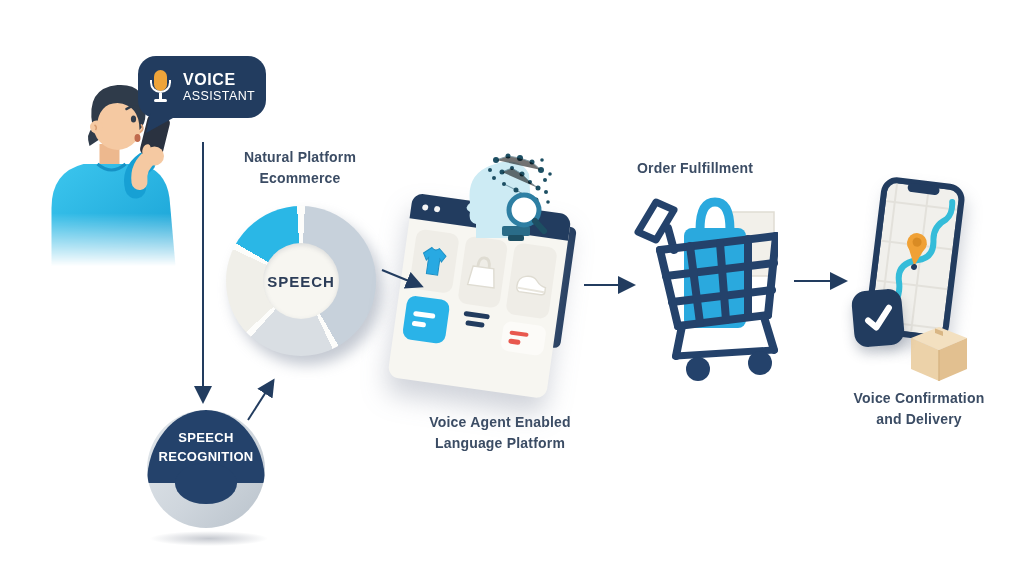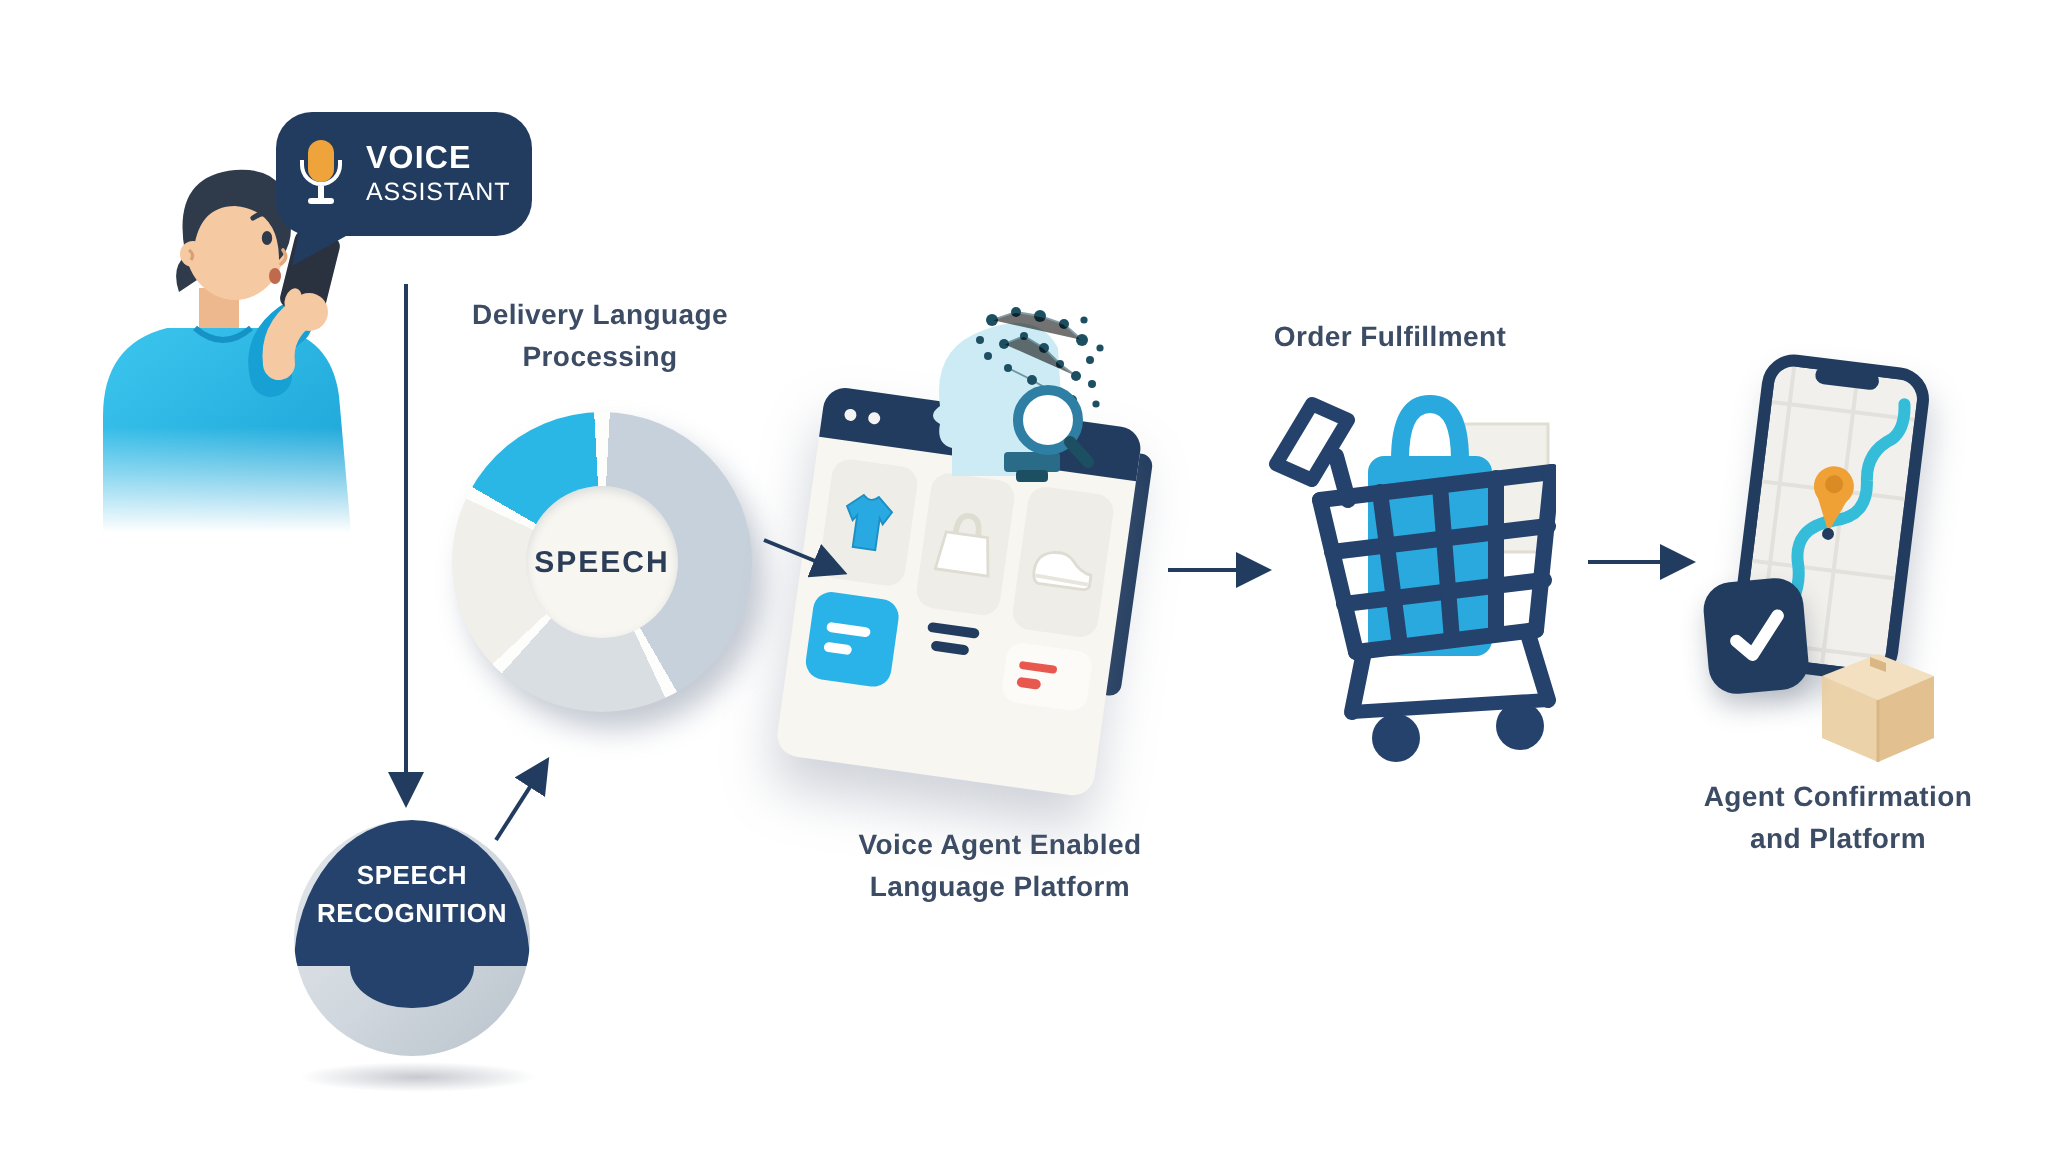--- a/index.html
+++ b/index.html
@@ -140,22 +140,22 @@
         <div class="mic-stem"></div>
         <div class="mic-base"></div>
     </div>
     <div class="bubble-text">
       <div class="bubble-l1">VOICE</div>
       <div class="bubble-l2">ASSISTANT</div>
     </div>
   </div>
 
   <div class="caption cap-nlp">
-    <div>Delivery Language</div>
-    <div>Processing</div>
+    <div>Natural Platform</div>
+    <div>Ecommerce</div>
   </div>
 
   <div class="donut" id="donut" style="background: conic-gradient(rgb(253, 253, 251) 0deg, rgb(253, 253, 251) 3deg, rgb(199, 209, 219) 3deg, rgb(199, 209, 219) 150deg, rgb(253, 253, 251) 150deg, rgb(253, 253, 251) 155deg, rgb(217, 222, 227) 155deg, rgb(217, 222, 227) 222deg, rgb(253, 253, 251) 222deg, rgb(253, 253, 251) 227deg, rgb(240, 239, 233) 227deg, rgb(240, 239, 233) 295deg, rgb(253, 253, 251) 295deg, rgb(253, 253, 251) 300deg, rgb(42, 183, 230) 300deg, rgb(42, 183, 230) 357deg, rgb(253, 253, 251) 357deg, rgb(253, 253, 251) 360deg);">
     <div class="donut-hole">
       <span class="donut-label">SPEECH</span>
     </div>
   </div>
 
   <div class="sphere">
     <div class="sphere-dome"></div>
@@ -315,17 +315,17 @@
     <svg class="parcel" viewBox="0 0 56 56">
       <polygon points="28,1 56,12 28,24 0,12" fill="#f3e0c0"></polygon>
       <polygon points="0,12 28,24 28,55 0,43" fill="#ecd2a9"></polygon>
       <polygon points="28,24 56,12 56,43 28,55" fill="#e2c090"></polygon>
       <polygon points="24,2.5 32,5.5 32,10 24,7" fill="#d9b684"></polygon>
       <line x1="28" y1="24" x2="28" y2="55" stroke="#d9b684" stroke-width="1.5"></line>
     </svg>
   </div>
 
   <div class="caption cap-del">
-    <div>Agent Confirmation</div>
-    <div>and Platform</div>
+    <div>Voice Confirmation</div>
+    <div>and Delivery</div>
   </div>
 
 </div>
 
 </body></html>

